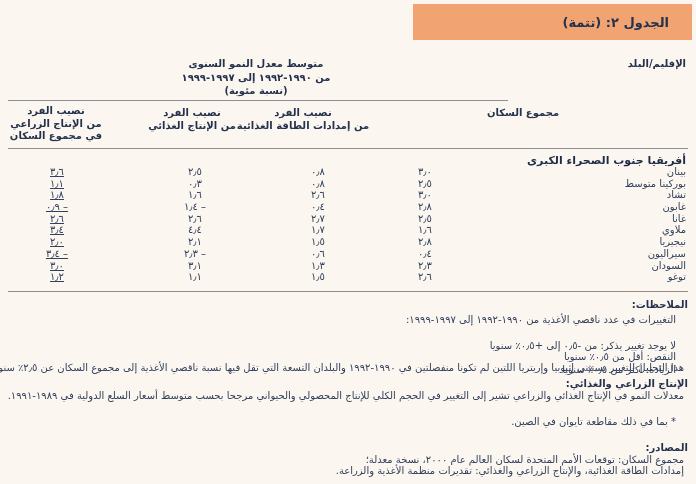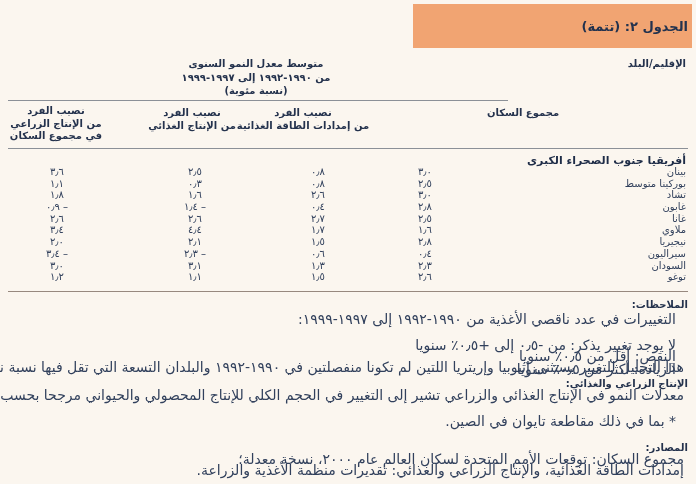--- a/index.html
+++ b/index.html
@@ -8,22 +8,22 @@
     --rule:#8b9097;
     --paper:#fbf6ef;
   }
   html,body{margin:0;padding:0;}
   body{font-family:"DejaVu Sans", sans-serif;background:#ffffff;}
   #page{
     position:relative;width:696px;height:484px;background:var(--paper);
     direction:rtl;overflow:hidden;color:var(--tx);
   }
   
-  #banner{position:absolute;left:413px;right:4px;top:4px;height:44px;
-    display:flex;align-items:center;padding:0 4px;box-sizing:border-box;}
+  #banner{position:absolute;left:413px;right:4px;top:4px;height:36px;
+    display:flex;align-items:center;padding:0 23px;box-sizing:border-box;}
   #banner span{font-size:13px;font-weight:700;color:#22324e;white-space:nowrap;}
   
   .hcell{position:absolute;font-size:10px;font-weight:700;color:var(--hd);white-space:nowrap;}
   #region-country-h{top:58px;right:10px;}
   #group-h{top:57px;left:256px;transform:translateX(-50%);text-align:center;line-height:13.5px;}
   .sub{position:absolute;transform:translateX(-50%);text-align:center;font-weight:700;
        font-size:10px;line-height:12.5px;color:var(--hd);white-space:nowrap;}
   #sub-pop{top:107px;left:523px;}
   #sub-des{top:107px;left:303px;}
   #sub-food{top:107px;left:192px;}
@@ -33,23 +33,23 @@
   #rule-group{top:100px;left:8px;width:500px;}
   #rule-head{top:148px;left:8px;right:8px;}
   #rule-bottom{top:291px;left:8px;right:8px;background:#97897f;}
   
   #section-h{position:absolute;top:154px;right:10px;font-size:11px;font-weight:700;
     color:#1e2c47;white-space:nowrap;}
   .row{position:absolute;left:8px;right:8px;height:12px;font-size:10px;line-height:12px;}
   .row .country{position:absolute;right:2px;top:0;white-space:nowrap;color:var(--tx);}
   .num{position:absolute;top:0;transform:translateX(-50%);direction:ltr;unicode-bidi:bidi-override;
        white-space:nowrap;color:var(--tx);}
-  .c-pop{left:417px;} .c-des{left:310px;} .c-food{left:187px;} .c-agri{left:49px;}
+  .c-pop{left:417px;} .c-des{left:310px;} .c-food{left:187px;} .c-agri{left:49px;text-decoration:underline;}
   
-  .note{position:absolute;font-size:14px;line-height:11px;white-space:nowrap;color:var(--tx);}
+  .note{position:absolute;font-size:10px;line-height:11px;white-space:nowrap;color:var(--tx);}
   .note.b{font-weight:700;font-size:10px;color:var(--hd);}
   #nh{top:299px;right:8px;}
   #n1{top:314px;right:20px;}
   #n2{top:328px;right:20px;margin-top:36px;}
   #n3{top:340px;right:20px;}
   #n4{top:351px;right:20px;}
   #n5{top:362px;right:12px;}
   #nsub{top:378px;right:8px;}
   #n6{top:390px;right:12px;margin-left:25px;}
   #n7{top:400px;right:12px;}

